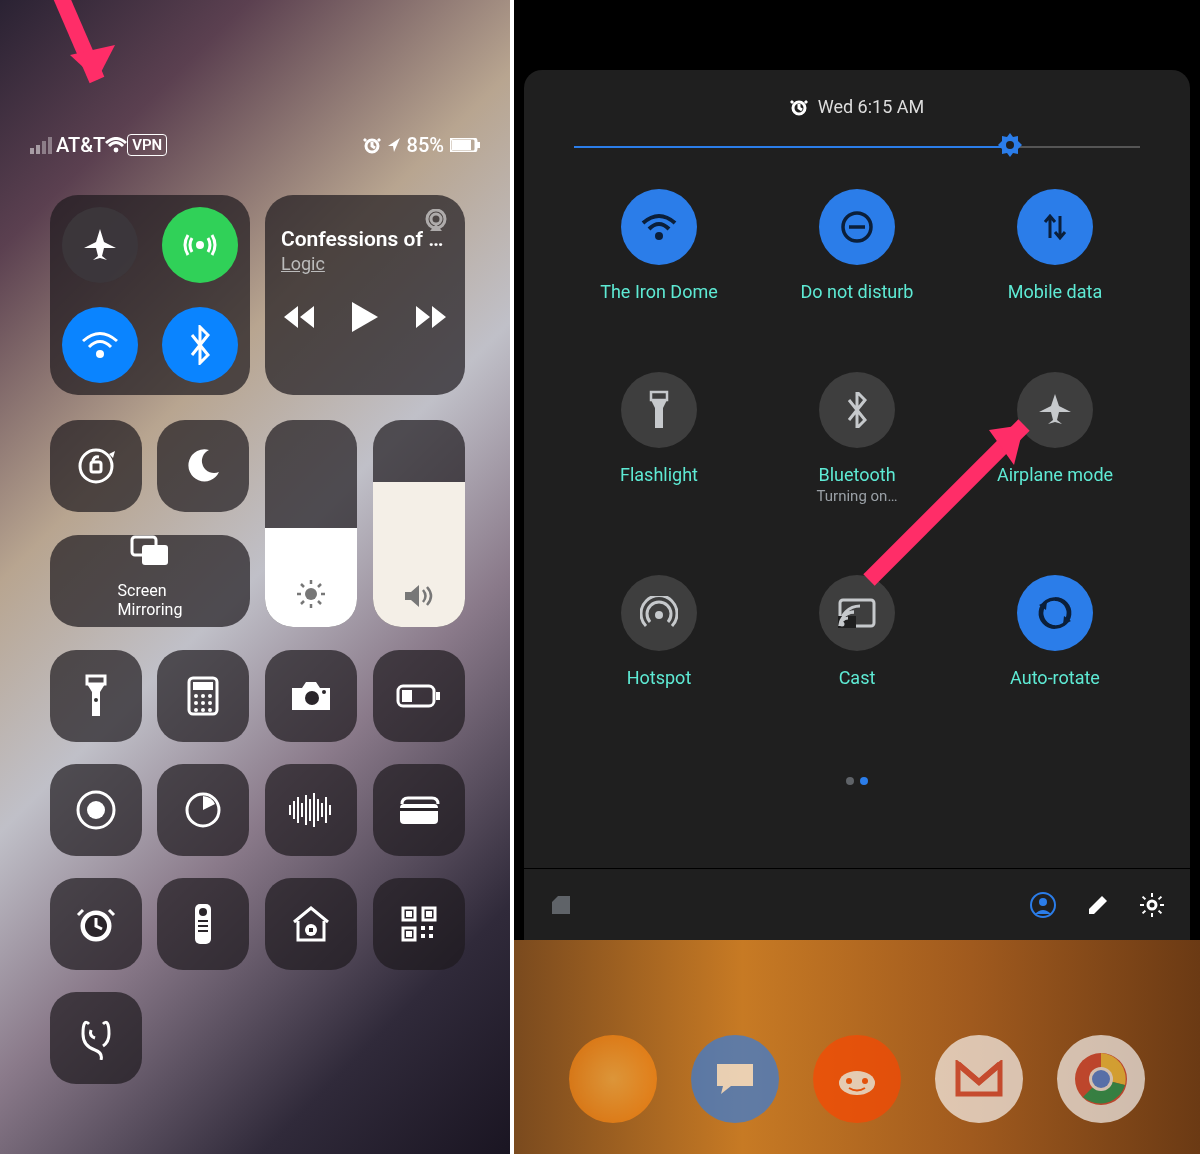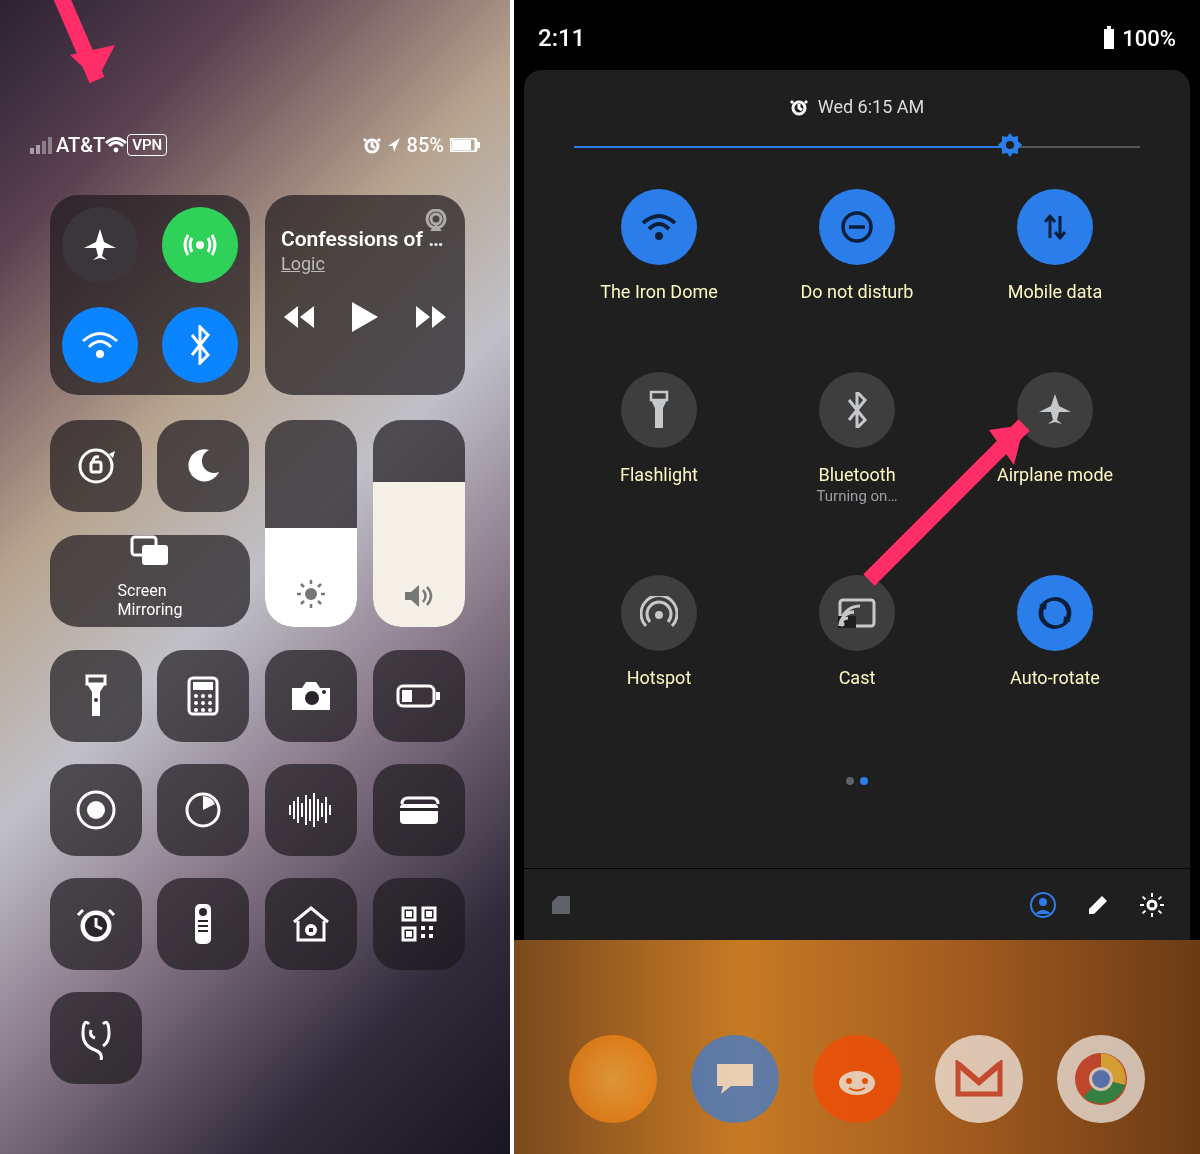--- a/index.html
+++ b/index.html
@@ -143,21 +143,21 @@
     row-gap: 70px;
     justify-items:center;
   }
   .qs-item { display:flex; flex-direction:column; align-items:center; gap:16px; width:180px;}
   .qs-btn {
     width:76px; height:76px; border-radius:50%;
     display:flex; align-items:center; justify-content:center;
   }
   .qs-on  { background:#2b7de9; }
   .qs-off { background:#3e3e3e; }
-  .qs-label { font-size:18px; color:#fef9c3; text-align:center;}
+  .qs-label { font-size:18px; color:#5eead4; text-align:center;}
   .qs-sub { font-size:15px; color:#9aa0a6; margin-top:2px; }
 
   .qs-dots { position:absolute; left:0; right:0; top:700px; text-align:center;}
   .dot { display:inline-block; width:8px; height:8px; border-radius:50%; margin:0 3px; background:#5f6368;}
   .dot.active { background:#2b7de9; }
 
   .qs-bottom {
     position:absolute; left:0; right:0; bottom:0; height:72px;
     border-top:1px solid #000;
     display:flex; align-items:center; padding:0 26px;
@@ -450,30 +450,20 @@
     <polygon points="112,210 130,175 85,185" fill="#ff2d68"></polygon>
   </svg>
 
 </div>
 
 <div class="divider"></div>
 
 <div class="pane android">
   <div class="and-wall"></div>
 
-  <div class="and-status">
-    <span>2:11</span>
-    <div class="batt">
-      <svg width="14" height="24">
-          <rect x="2" y="3" width="10" height="20" class="wht"></rect>
-          <rect x="5" y="0" width="4" height="3" class="wht"></rect>
-        </svg>
-      <span>100%</span>
-    </div>
-  </div>
 
   <div class="qs-panel">
     <div class="qs-alarm">
       <svg width="18" height="18">
           <circle cx="9" cy="10" r="6" class="wstroke" stroke-width="1.7"></circle>
           <path d="M9 6 L9 10 L12 12" class="wstroke" stroke-width="1.7"></path>
           <path d="M3 3 L1 5 M15 3 L17 5" class="wstroke" stroke-width="1.7"></path>
         </svg>
       <span>Wed 6:15 AM</span>
     </div>

